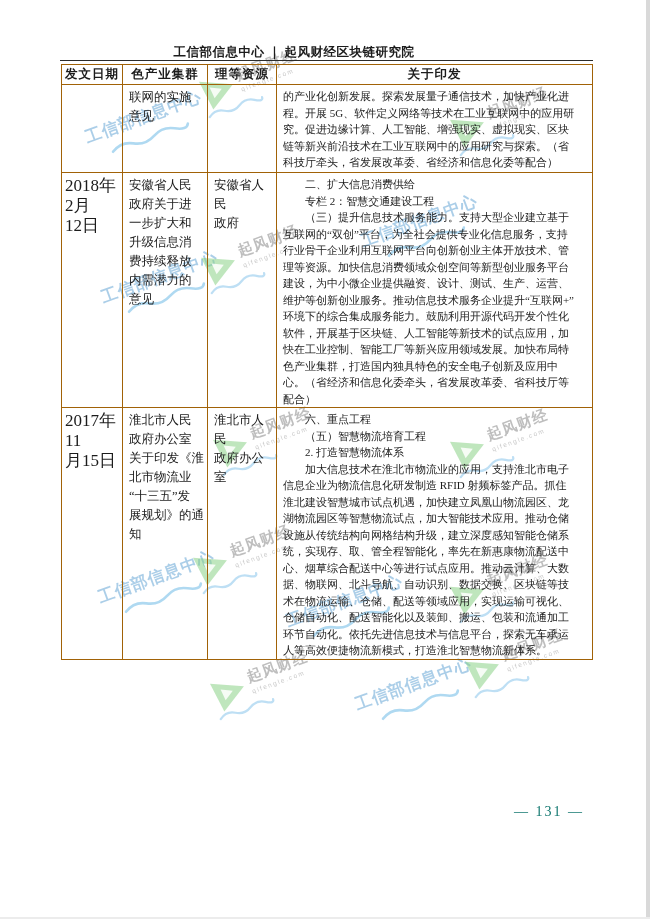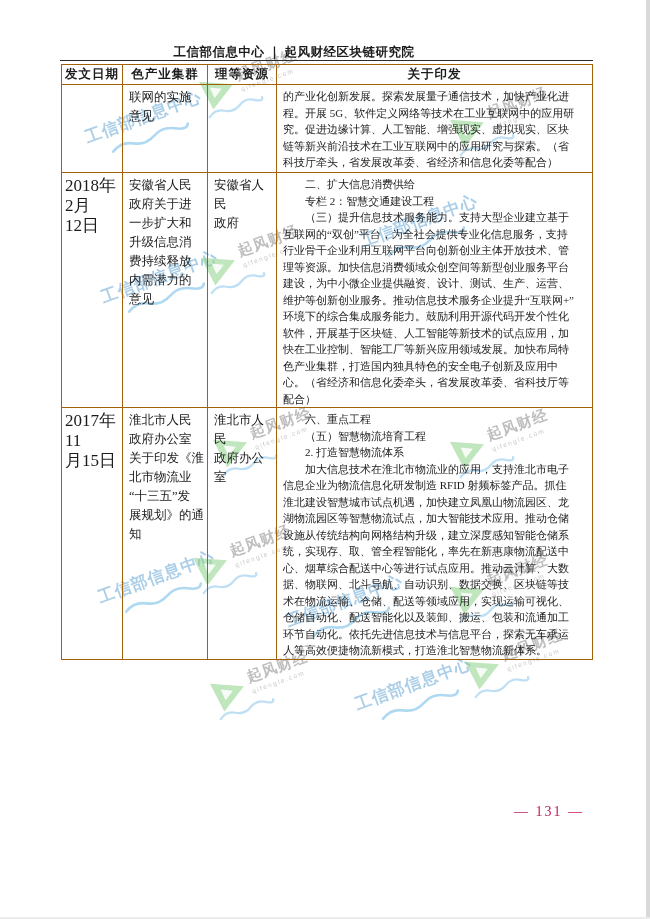--- a/index.html
+++ b/index.html
@@ -34,21 +34,21 @@
   tbody tr:nth-child(4){height:118px;}
 
   .cellbox{white-space:pre-wrap;word-break:break-all;}
   td.c-date .cellbox{font-size:17px;line-height:20px;padding:3px 1px 0 3px;}
   td.c-name .cellbox{font-size:12.5px;line-height:19px;padding:3px 2px 0 6px;}
   td.c-agency .cellbox{font-size:12.5px;line-height:19px;padding:3px 2px 0 6px;}
   td.c-content .cellbox{font-size:11px;line-height:16.5px;padding:3px 2px 0 6px;}
 
   .page-number{
     position:absolute;top:804px;left:0;width:584px;text-align:right;
-    font-size:14px;letter-spacing:2px;color:#be185d;z-index:3;
+    font-size:14px;letter-spacing:2px;color:#0f766e;z-index:3;
   }
 
   
   #wm-layer{position:absolute;inset:0;z-index:1;pointer-events:none;}
   .wm{position:absolute;transform:rotate(-20deg);transform-origin:left top;}
   .wm-blue-text{
     display:block;font-family:"Liberation Sans","DejaVu Sans",sans-serif;
     font-weight:bold;font-size:16.5px;letter-spacing:1px;white-space:nowrap;
     color:rgba(72,148,205,.46);
   }

